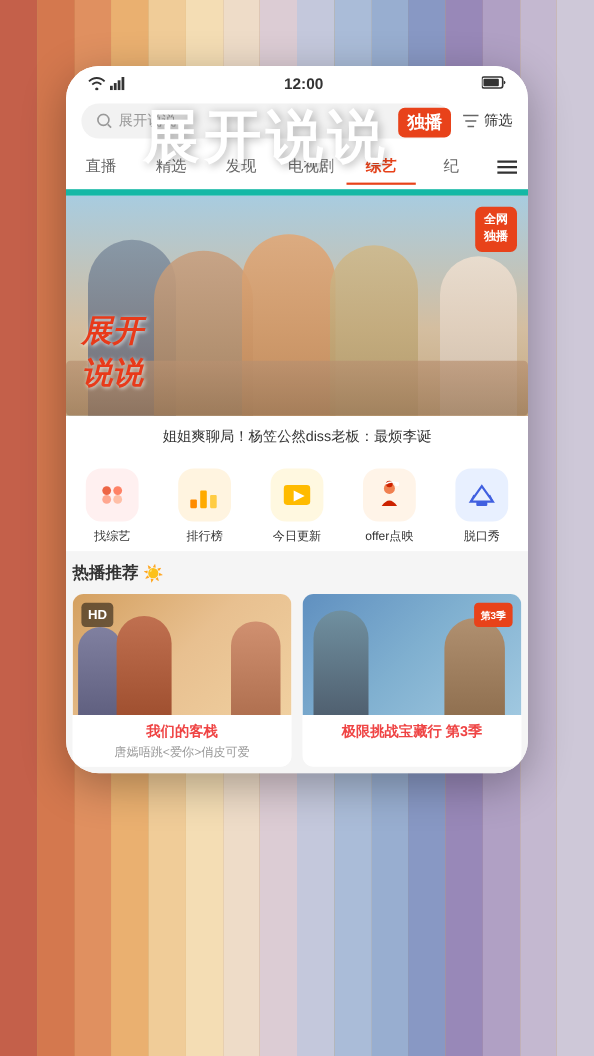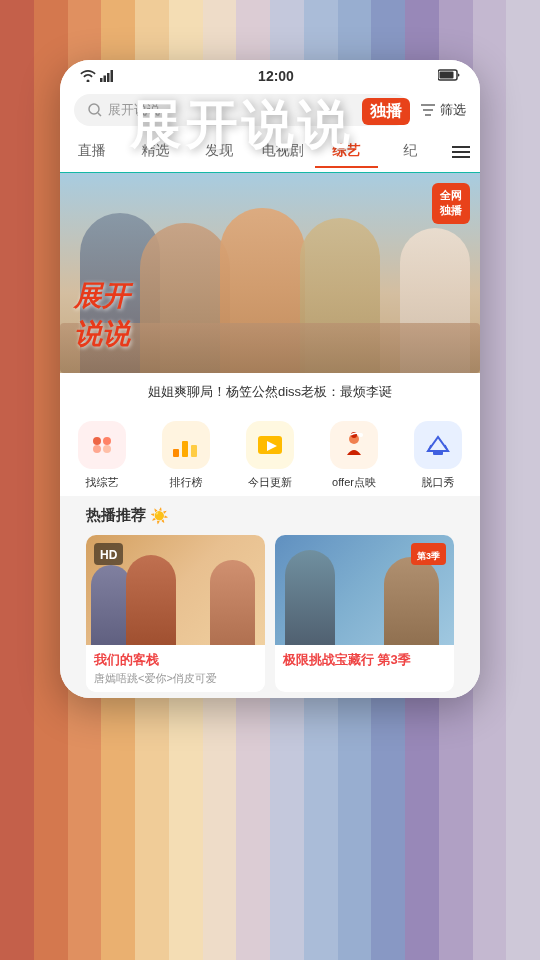--- a/index.html
+++ b/index.html
@@ -91,21 +91,21 @@
       align-items: center;
       gap: 4px;
       font-size: 14px;
       color: #333;
     }
 
     
     .nav-tabs {
       display: flex;
       padding: 4px 0;
-      border-bottom: 1px solid #14b8a6;
+      border-bottom: 6px solid #14b8a6;
       background: #fff;
     }
     .nav-tab {
       flex: 1;
       text-align: center;
       font-size: 14px;
       color: #666;
       padding: 6px 0;
     }
     .nav-tab.active {
@@ -160,22 +160,23 @@
       justify-content: center;
       font-size: 22px;
     }
     .icon-label {
       font-size: 11px;
       color: #333;
     }
 
     
     .hot-section {
-      padding: 10px 26px 6px;
+      padding: 10px 6px 6px;
       background: #f5f5f5;
+      text-align: center;
     }
     .hot-title {
       font-size: 15px;
       font-weight: bold;
       color: #333;
       margin-bottom: 10px;
       display: flex;
       align-items: center;
       gap: 4px;
     }

